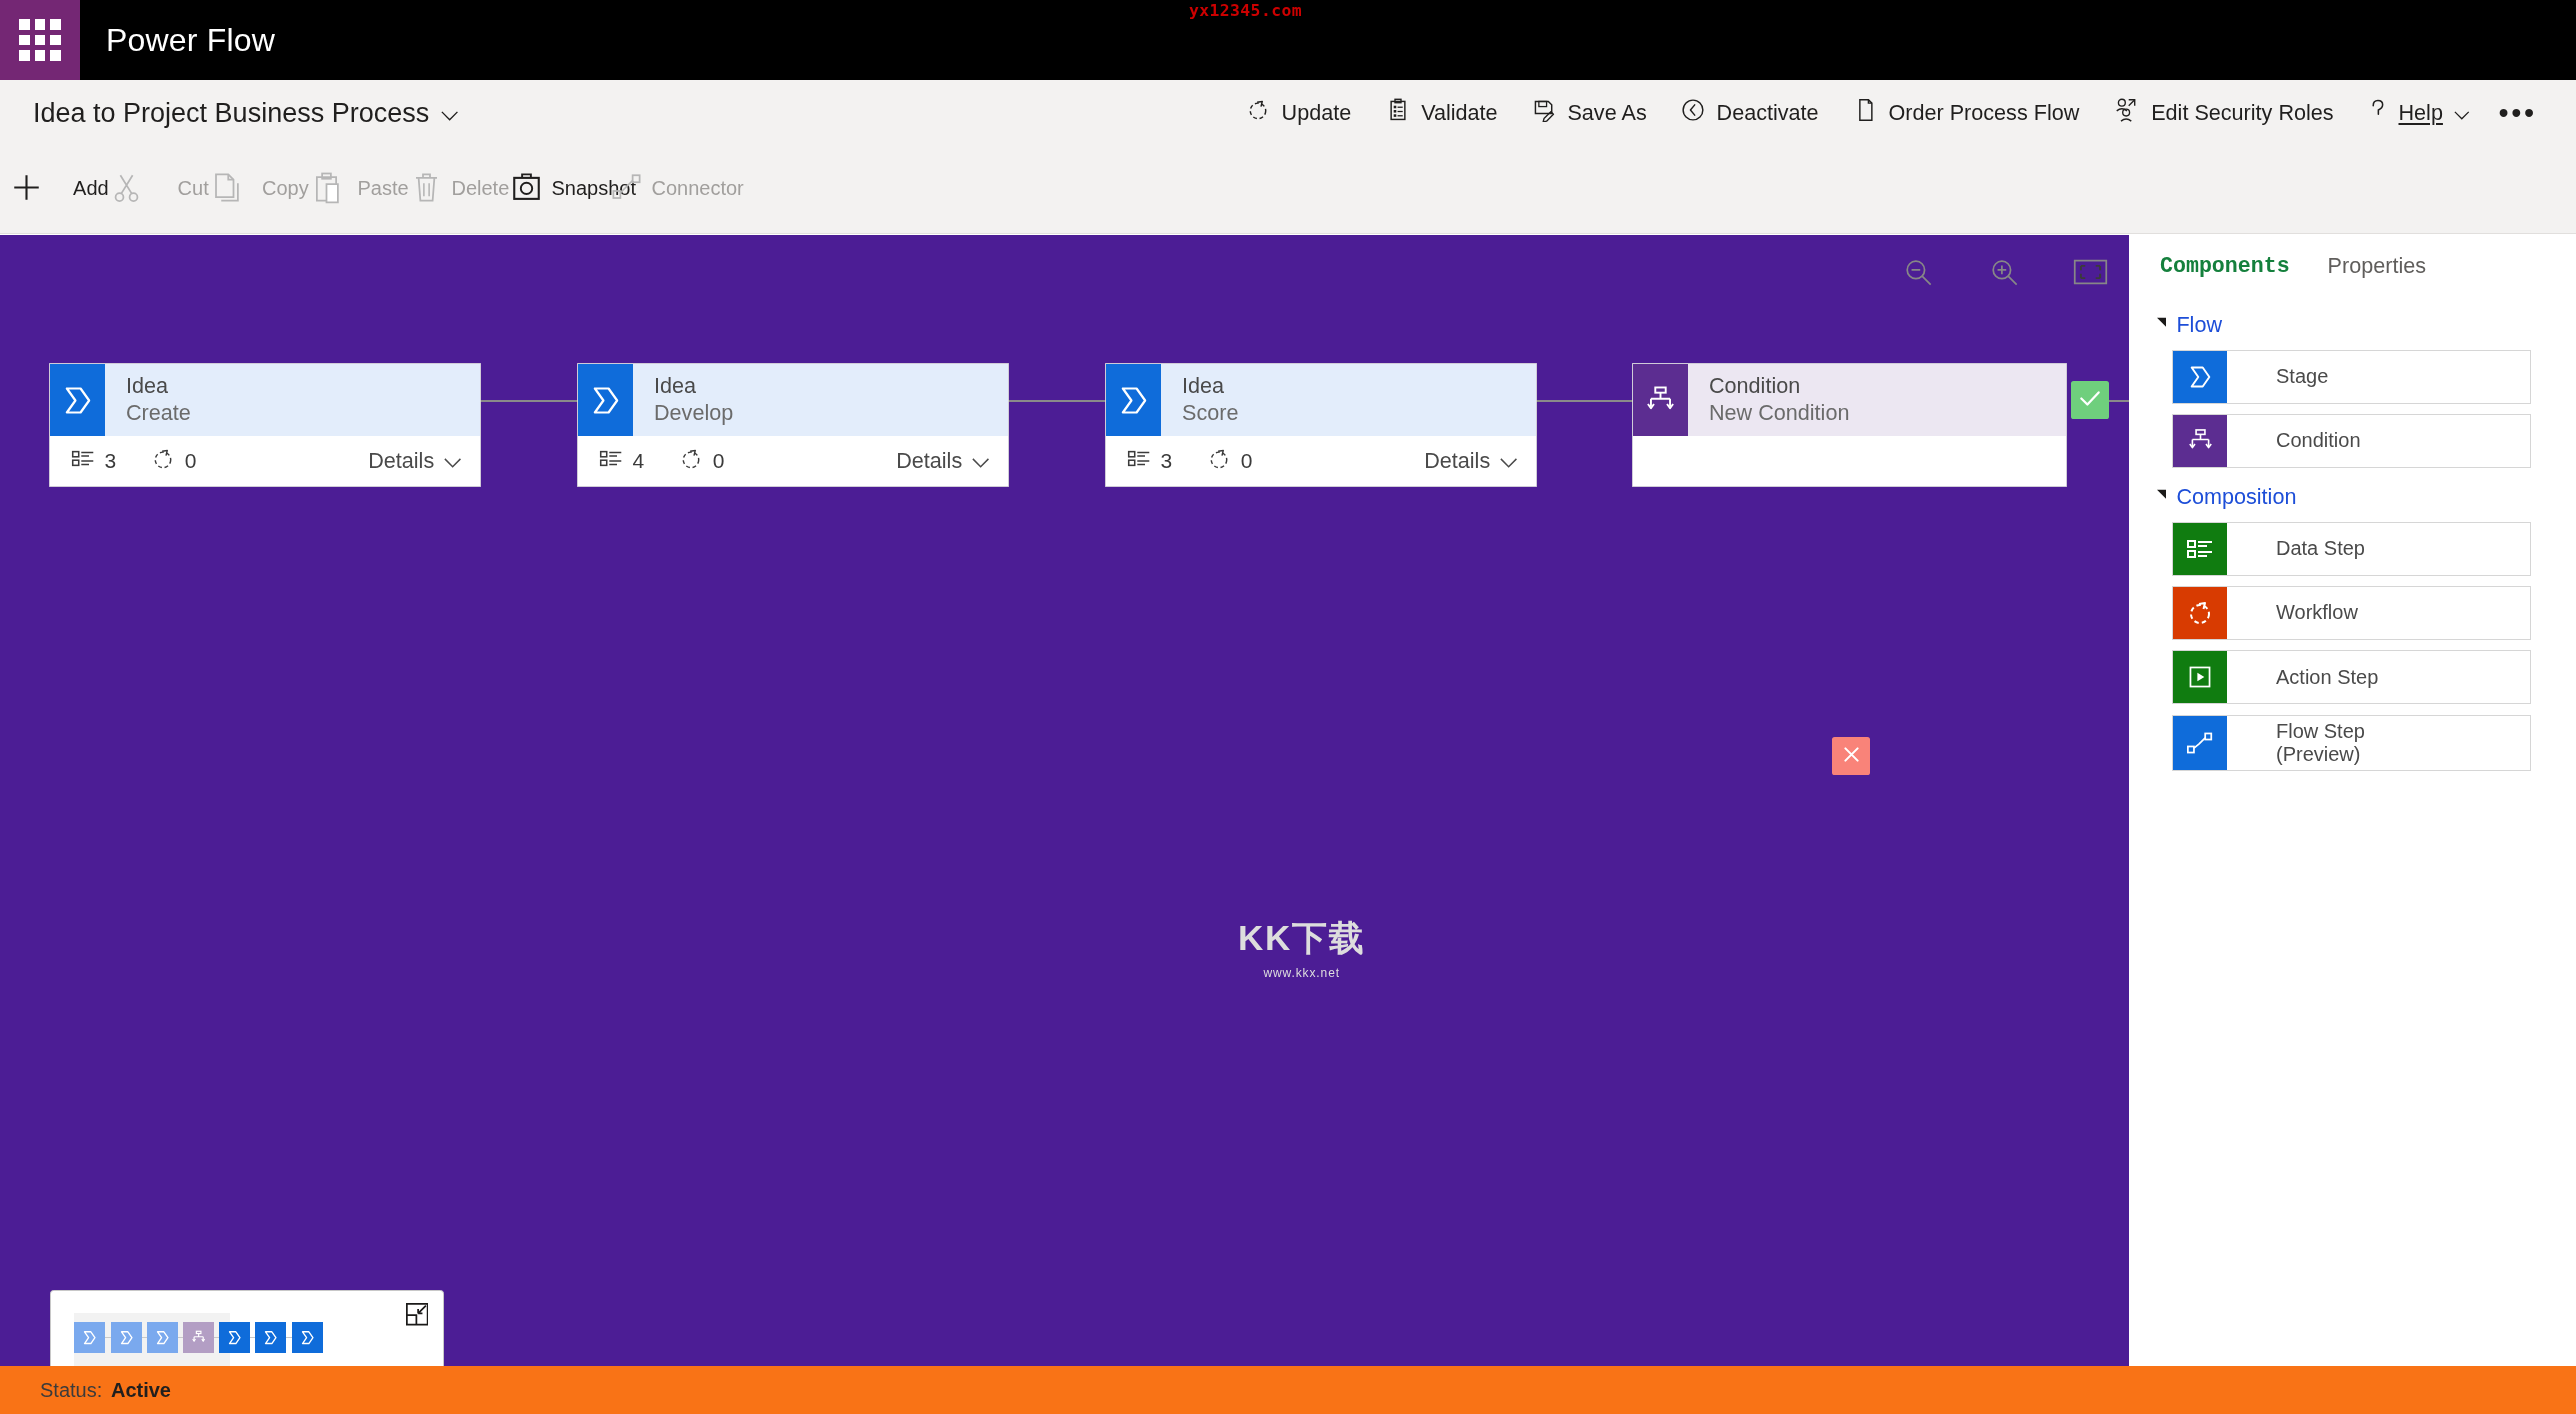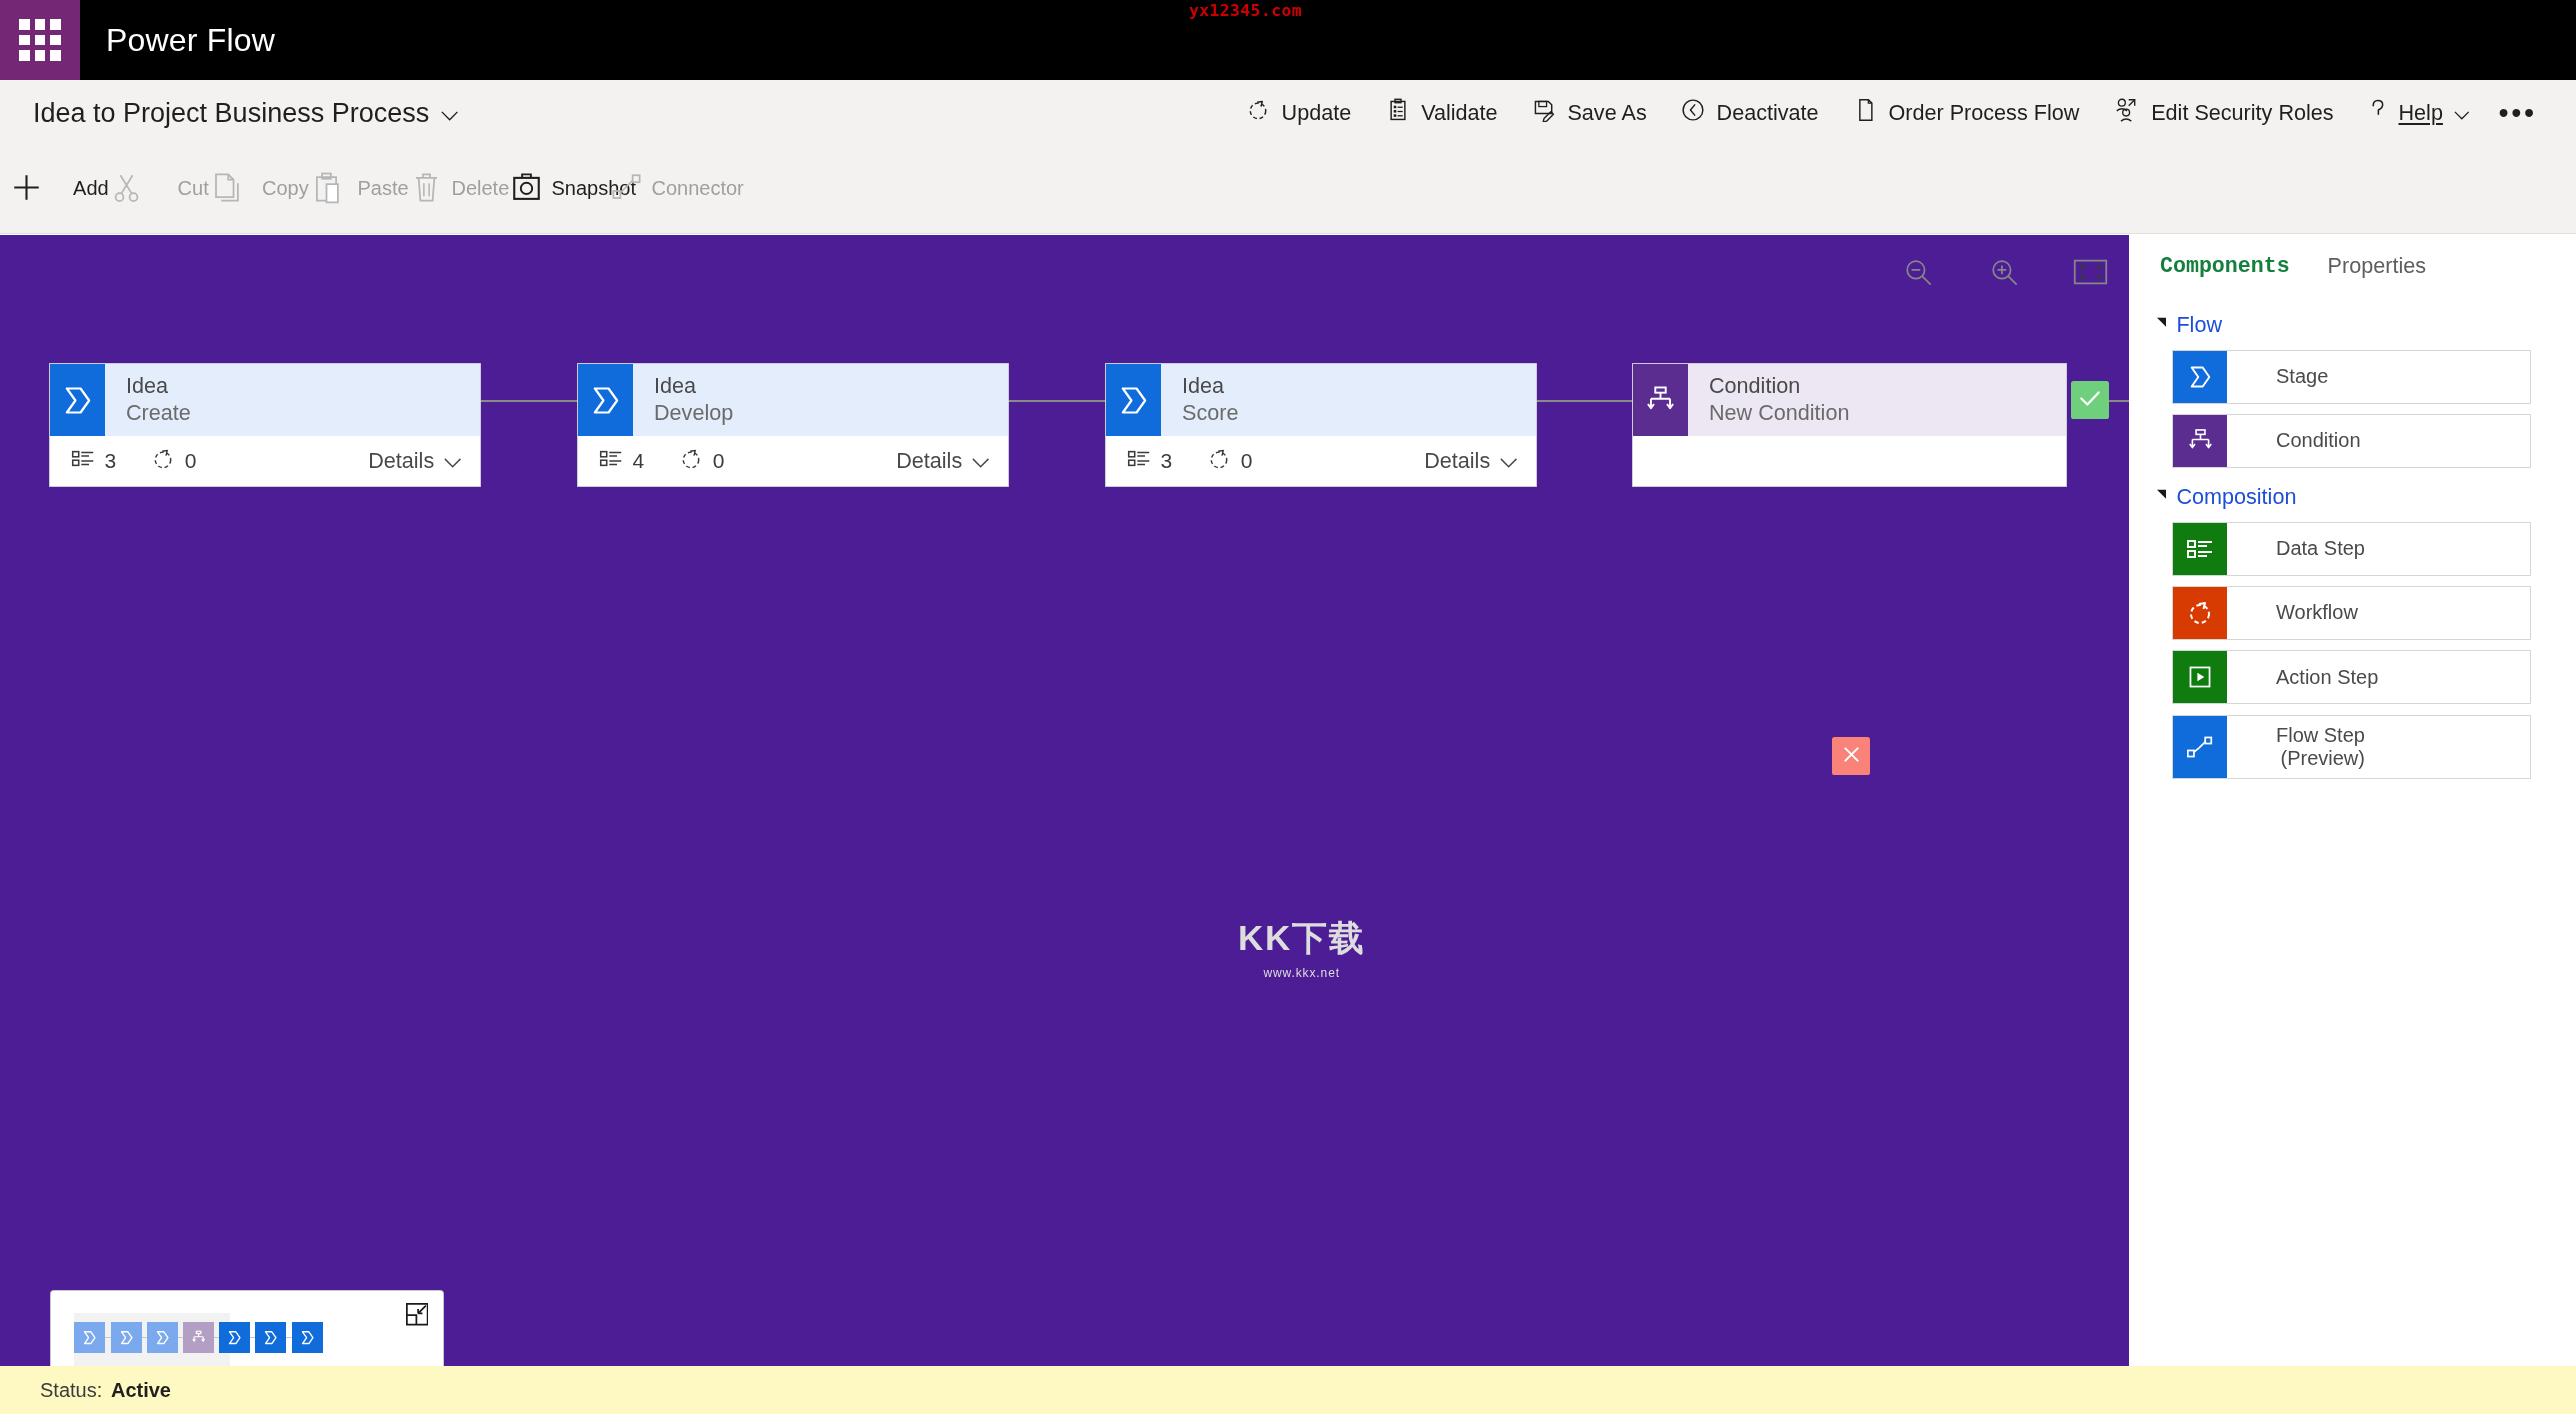--- a/index.html
+++ b/index.html
@@ -149,21 +149,21 @@
   .comp {
     display: flex; align-items: stretch; margin: 0 45px 10.4px 43px;
     background: #ffffff; border: 0.9px solid #d6d6d6; height: 54px; cursor: pointer;
   }
   .comp-ico { width: 54px; flex: none; display: flex; align-items: center; justify-content: center; }
   .comp-lbl { flex: 1; display: flex; align-items: center; padding-left: 13px; font-size: 20px; color: #4a4a4a; line-height: 1.16; margin-left: 36px; }
 
   
   .statusbar {
     position: absolute; left: 0; top: 1366px; width: 2576px; height: 48px;
-    background: #fef9c3; display: flex; align-items: center; padding-left: 40px; gap: 8.7px;
+    background: #f97316; display: flex; align-items: center; padding-left: 40px; gap: 8.7px;
   }
   .statusbar .sl { font-size: 20px; color: #3b3b3b; }
   .statusbar .sv { font-size: 20px; color: #201f1e; font-weight: 700; }
 </style>
 </head>
 <body>
 
 <div id="app">
 
   <div class="suitebar">
@@ -685,21 +685,21 @@
     <div class="comp">
       <div class="comp-ico" style="background:#107c10;">
         <svg width="26" height="26" viewBox="0 0 30 30">
           <rect x="4" y="4" width="22" height="22" fill="none" stroke="#ffffff" stroke-width="2"></rect>
           <path d="M12 10 L20 15 L12 20 Z" fill="#ffffff"></path>
         </svg>
       </div>
       <div class="comp-lbl">Action Step</div>
     </div>
 
-    <div class="comp" style="height:64px;text-align:right;">
+    <div class="comp" style="height:56px;">
       <div class="comp-ico" style="background:#0f6cda;">
         <svg width="28" height="26" viewBox="0 0 32 30">
           <rect x="2" y="19" width="7" height="7" fill="none" stroke="#ffffff" stroke-width="2"></rect>
           <rect x="22" y="4" width="7" height="7" fill="none" stroke="#ffffff" stroke-width="2"></rect>
           <path d="M9 21 L15 16 L22 9" fill="none" stroke="#ffffff" stroke-width="2"></path>
         </svg>
       </div>
       <div class="comp-lbl" style="white-space:pre-line;">Flow Step
 (Preview)</div>
     </div>

